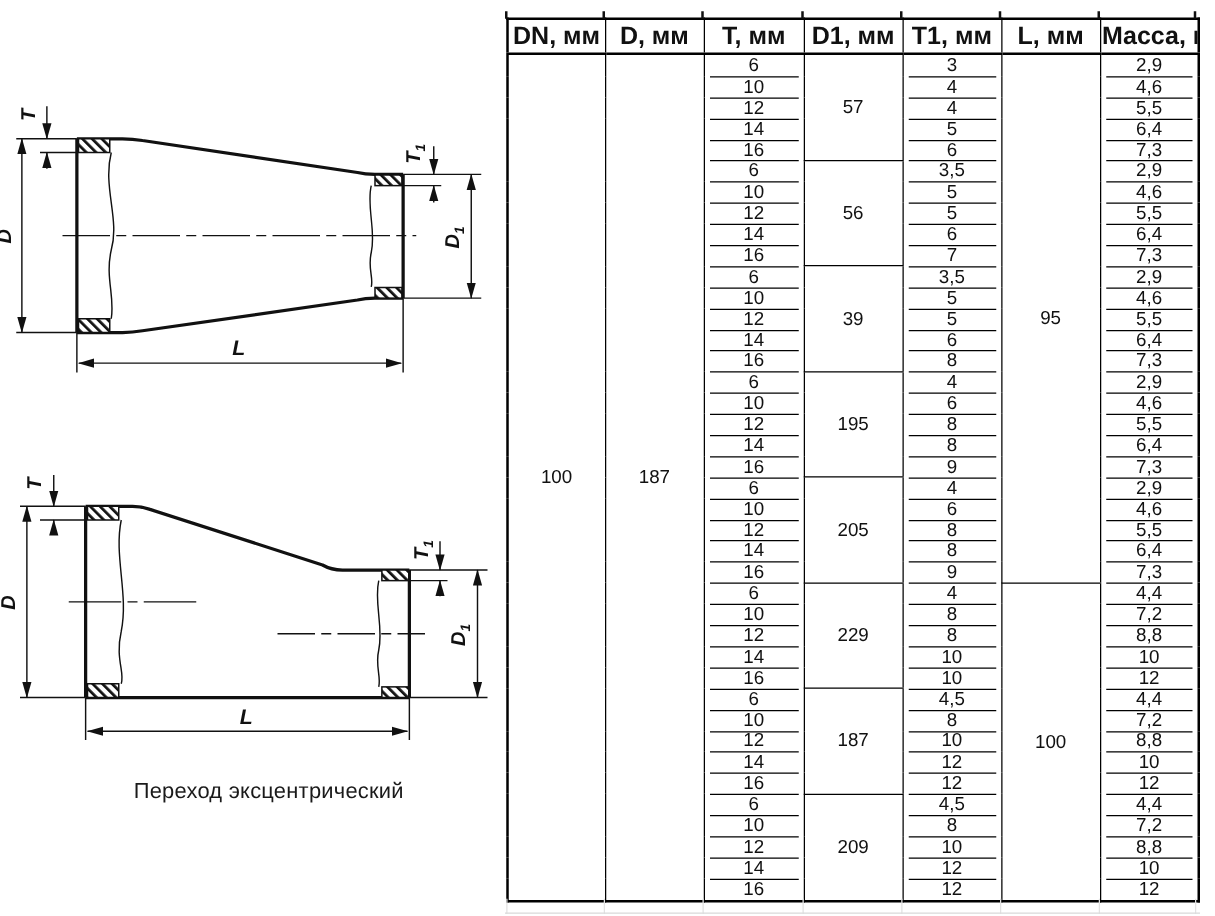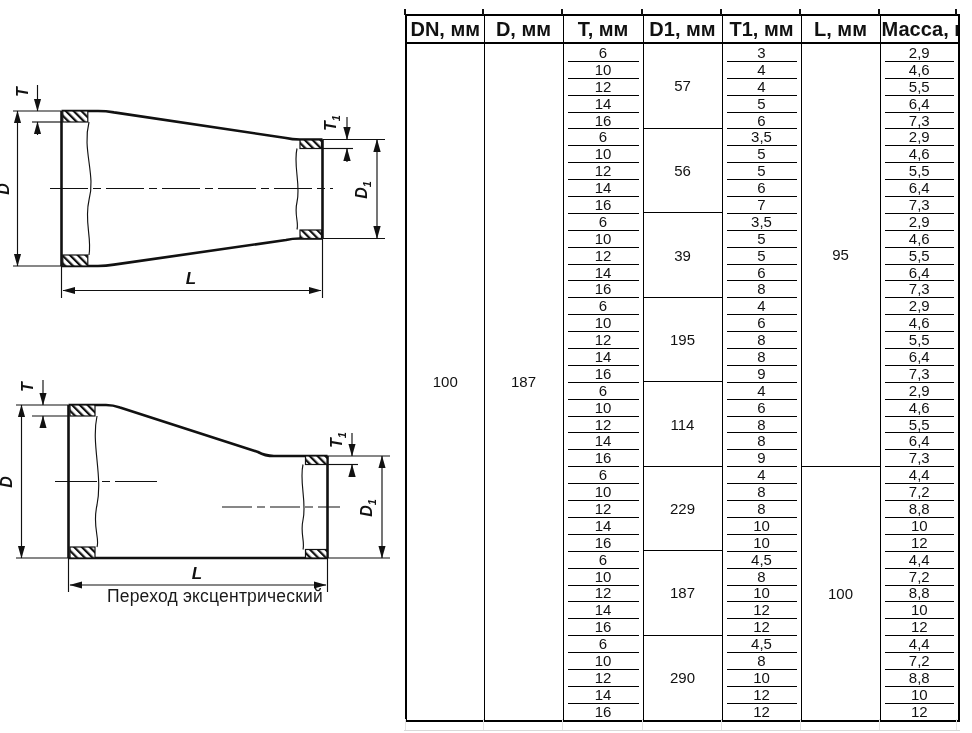--- a/index.html
+++ b/index.html
@@ -145,21 +145,21 @@
     <path class="thin" d="M327.5,456 H390"></path>
     <path class="thin" d="M327.5,558 H390"></path>
     <path class="dim" d="M382,456 V558" marker-start="url(#ar2)" marker-end="url(#ar2)"></path>
     <text text-anchor="middle" transform="rotate(-90 372 508)" x="372" y="508"><tspan class="lbl">D</tspan><tspan class="sub" dy="4">1</tspan></text>
 
     <path class="thin" d="M68.5,558 V592"></path>
     <path class="thin" d="M327.5,558 V592"></path>
     <path class="dim" d="M70,585 H326" marker-start="url(#ar2)" marker-end="url(#ar2)"></path>
     <text class="lblL" text-anchor="middle" x="197" y="579"><tspan>L</tspan></text>
   </svg>
-  <div class="caption" style="top:586px">Переход эксцентрический</div>
+  <div class="caption" style="top:622px">Переход эксцентрический</div>
 
   <table class="tbl">
     <colgroup>
       <col style="width:78px">
         <col style="width:79px">
         <col style="width:80px">
       <col style="width:79px">
         <col style="width:79px">
         <col style="width:79px">
         <col style="width:79px">
@@ -278,21 +278,21 @@
           <td class="bl">8<i class="ul"></i></td>
           <td class="bl">6,4<i class="ul"></i></td>
         </tr>
         <tr>
           <td class="bl">16<i class="ul"></i></td>
           <td class="bl">9<i class="ul"></i></td>
           <td class="bl">7,3<i class="ul"></i></td>
         </tr>
         <tr>
           <td class="bl">6<i class="ul"></i></td>
-          <td class="bl gb" rowspan="5">114</td>
+          <td class="bl gb" rowspan="5">205</td>
           <td class="bl">4<i class="ul"></i></td>
           <td class="bl">2,9<i class="ul"></i></td>
         </tr>
         <tr>
           <td class="bl">10<i class="ul"></i></td>
           <td class="bl">6<i class="ul"></i></td>
           <td class="bl">4,6<i class="ul"></i></td>
         </tr>
         <tr>
           <td class="bl">12<i class="ul"></i></td>
@@ -357,21 +357,21 @@
           <td class="bl">12<i class="ul"></i></td>
           <td class="bl">10<i class="ul"></i></td>
         </tr>
         <tr>
           <td class="bl">16<i class="ul"></i></td>
           <td class="bl">12<i class="ul"></i></td>
           <td class="bl">12<i class="ul"></i></td>
         </tr>
         <tr>
           <td class="bl">6<i class="ul"></i></td>
-          <td class="bl" rowspan="5">290</td>
+          <td class="bl" rowspan="5">209</td>
           <td class="bl">4,5<i class="ul"></i></td>
           <td class="bl">4,4<i class="ul"></i></td>
         </tr>
         <tr>
           <td class="bl">10<i class="ul"></i></td>
           <td class="bl">8<i class="ul"></i></td>
           <td class="bl">7,2<i class="ul"></i></td>
         </tr>
         <tr>
           <td class="bl">12<i class="ul"></i></td>

